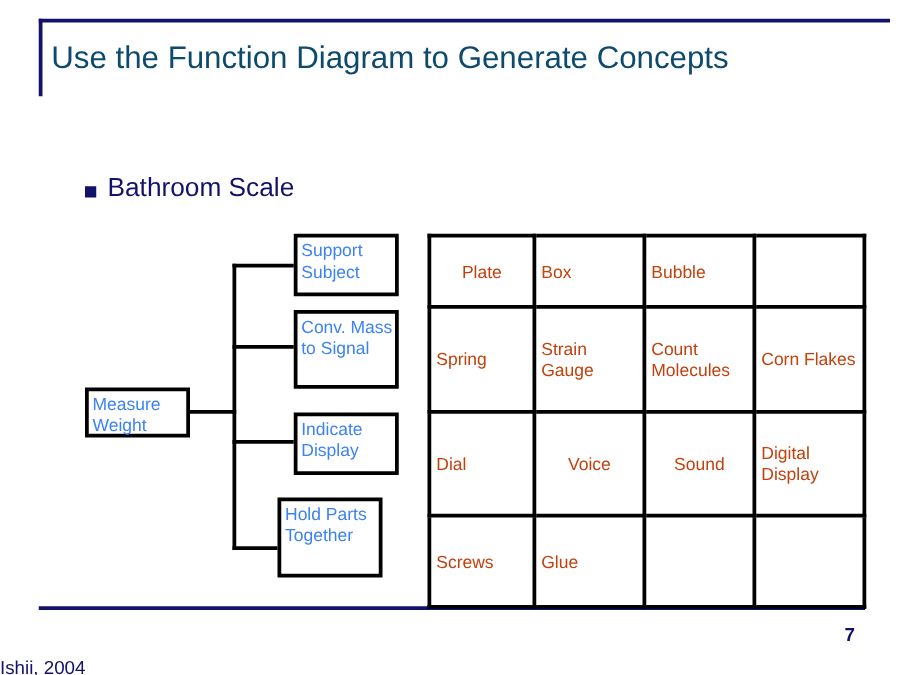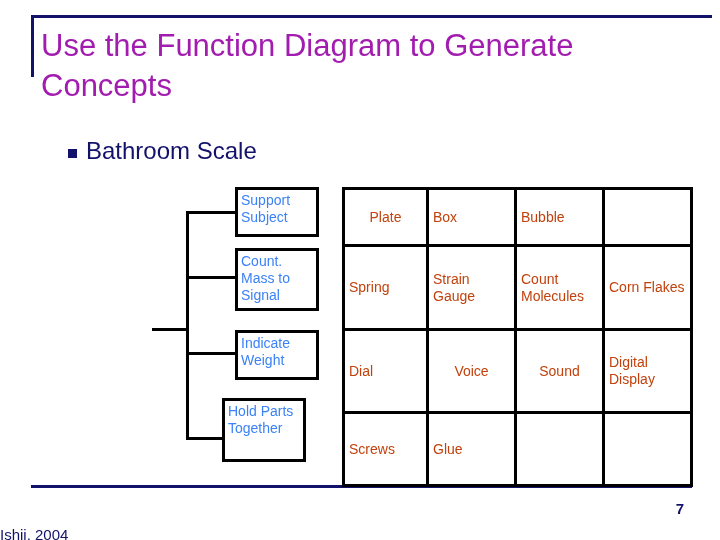--- a/index.html
+++ b/index.html
@@ -41,22 +41,22 @@
     height: 3px;
     background: #13126b;
   }
 
   
   .title {
     position: absolute;
     left: 41px;
     top: 26px;
     width: 640px;
-    color: #a21caf;
-    font-size: 31px;
+    color: #0c4a6e;
+    font-size: 25px;
     line-height: 40px;
     font-weight: normal;
     letter-spacing: 0px;
   }
 
   
   .bullet-row {
     position: absolute;
     left: 68px;
     top: 139px;
@@ -66,21 +66,21 @@
   }
   .bullet-mark {
     width: 9px;
     height: 9px;
     background: #13126b;
     display: block;
     margin-top: 4px;
   }
   .bullet-text {
     color: #13126b;
-    font-size: 24px;
+    font-size: 21px;
     line-height: 24px;
   }
 
   
   .diagram { position: absolute; left: 0; top: 0; width: 720px; height: 540px; }
 
   .fbox {
     position: absolute;
     border: 3px solid #000000;
     background: #ffffff;
@@ -173,31 +173,32 @@
 
 <div class="title">Use the Function Diagram to Generate Concepts</div>
 
 <div class="bullet-row">
   <span class="bullet-mark"></span>
   <span class="bullet-text">Bathroom Scale</span>
 </div>
 
 <div class="diagram">
 
+  <div class="fbox root-box">Measure Weight</div>
 
   <div class="conn conn-root"></div>
   <div class="conn conn-bus"></div>
   <div class="conn conn-b0"></div>
   <div class="conn conn-b1"></div>
   <div class="conn conn-b2"></div>
   <div class="conn conn-b3"></div>
 
   <div class="fbox f-box-0">Support Subject</div>
-  <div class="fbox f-box-1">Count. Mass to Signal</div>
-  <div class="fbox f-box-2">Indicate Weight</div>
+  <div class="fbox f-box-1">Conv. Mass to Signal</div>
+  <div class="fbox f-box-2">Indicate Display</div>
   <div class="fbox f-box-3">Hold Parts Together</div>
 
   <table class="concept-table">
     <colgroup>
       <col class="c0">
         <col class="c1">
         <col class="c2">
         <col class="c3">
     </colgroup>
     <tbody>

